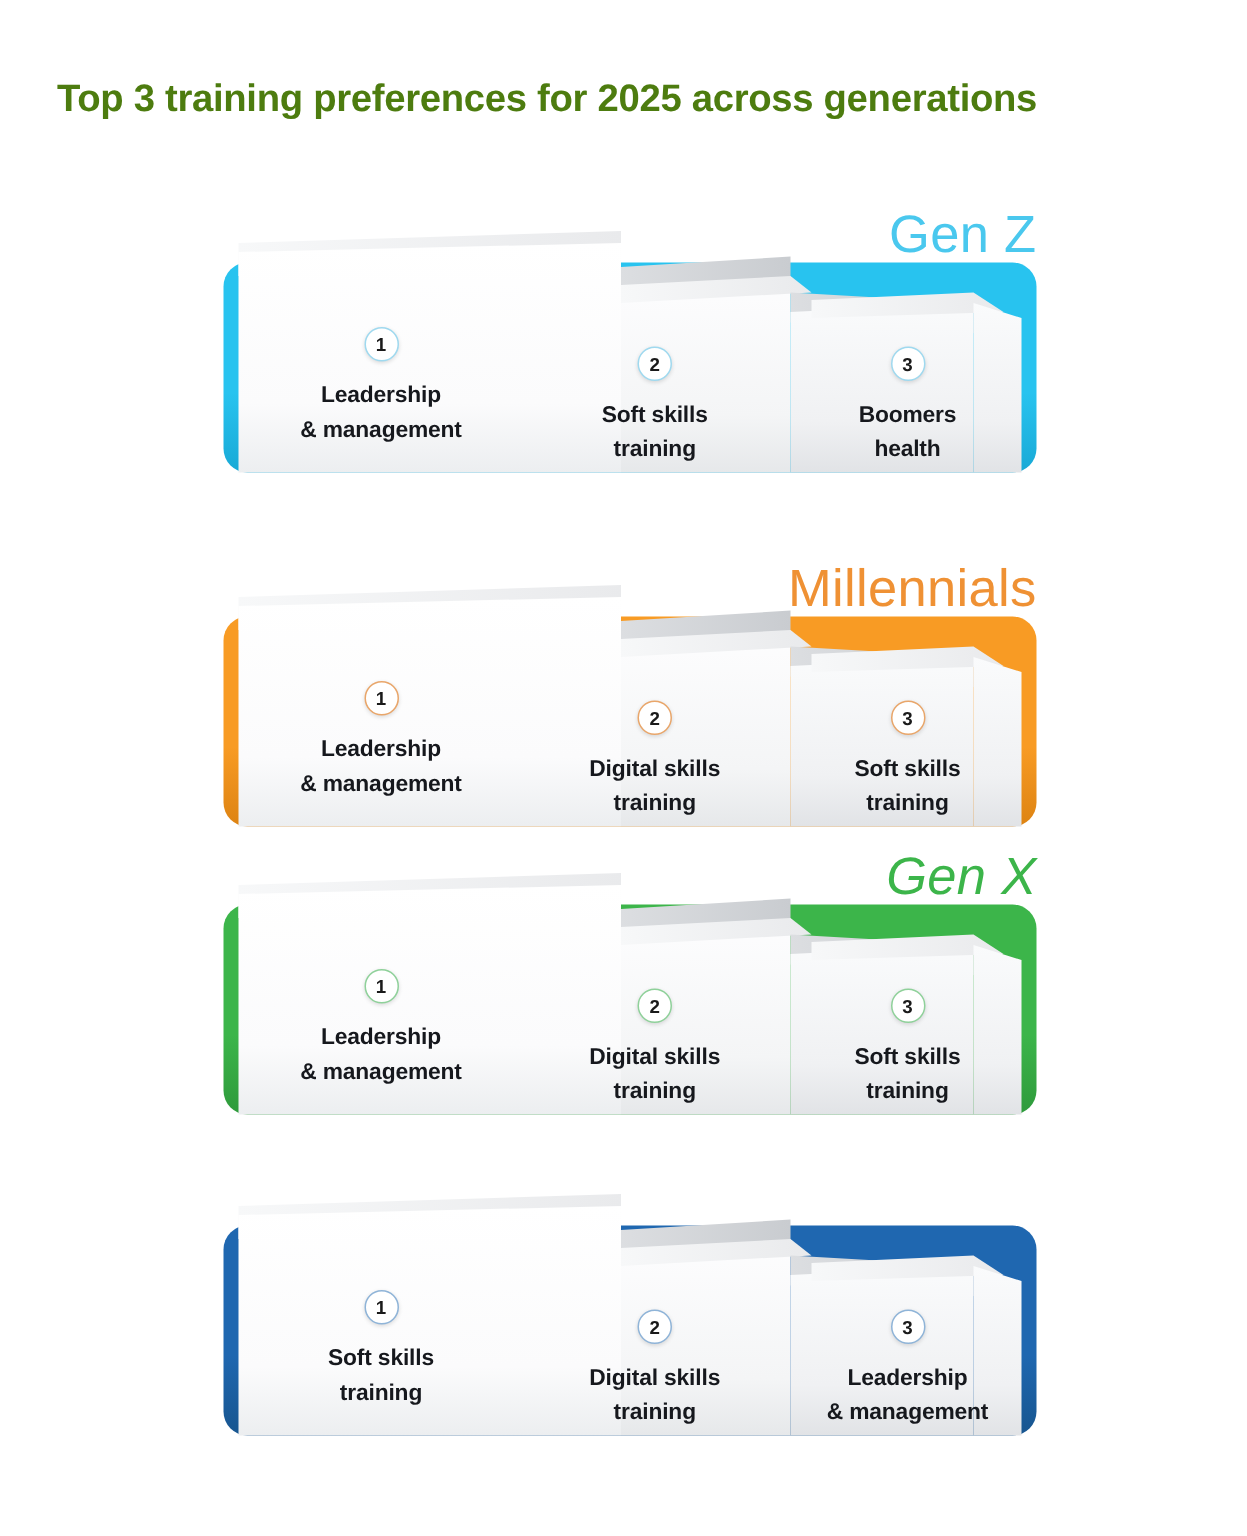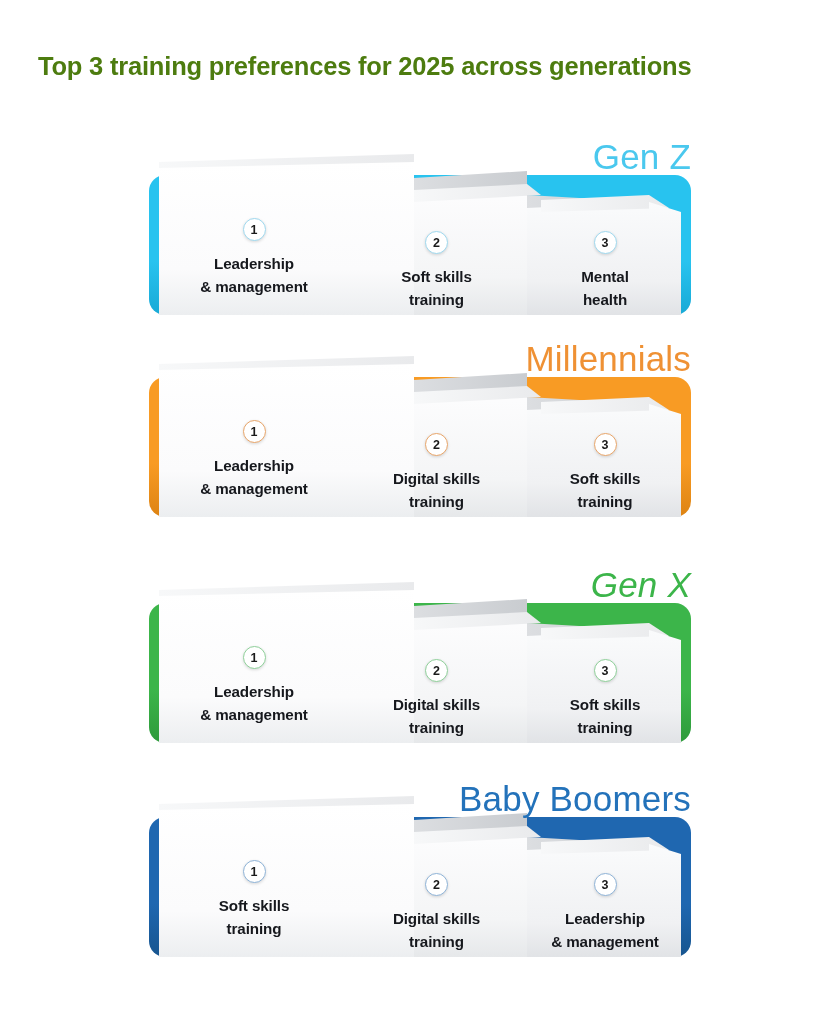--- a/index.html
+++ b/index.html
@@ -28,21 +28,21 @@
   }
 
   
   .gen-block {
     position: absolute;
     left: 149px;
     width: 542px;
     height: 180px;
   }
   #block-0 { top: 140px; }
-  #block-1 { top: 342px; }
+  #block-1 { top: 376px; }
   #block-2 { top: 568px; }
   #block-3 { top: 782px; }
 
   
   .gen-label {
     position: absolute;
     right: 0px;
     top: 0px;
     font-size: 35px;
     font-weight: 400;
@@ -165,21 +165,21 @@
           <div class="step-label">Leadership
 &amp; management</div>
         </div>
         <div class="step step-2">
           <div class="badge" style="border-color: rgb(159, 217, 239);">2</div>
           <div class="step-label">Soft skills
 training</div>
         </div>
         <div class="step step-3">
           <div class="badge" style="border-color: rgb(159, 217, 239);">3</div>
-          <div class="step-label">Mental
+          <div class="step-label">Boomers
 health</div>
         </div>
       </div>
     </div>
     <div class="gen-block" id="block-1">
       <div class="color-panel" style="background: linear-gradient(rgb(248, 155, 36) 0%, rgb(248, 155, 36) 62%, rgb(221, 131, 18) 100%);"></div>
       <div class="podium">
         <svg width="542" height="180" viewBox="0 0 542 180">
           <defs>
             <linearGradient id="fg1" x1="0" y1="0" x2="0" y2="1">
@@ -328,21 +328,20 @@
           <polygon points="10,28 265,22 265,175 10,175" fill="url(#fg3)"></polygon>
           <polygon points="265,38 378,31 378,55 265,62" fill="url(#sd3)"></polygon>
           <polygon points="265,55 378,48 378,175 265,175" fill="url(#fg23)"></polygon>
           <polygon points="265,50 378,44 392,55 265,62" fill="url(#tp3)"></polygon>
           <polygon points="378,55 500,62 500,82 378,75" fill="url(#sd3)"></polygon>
           <polygon points="378,68 500,62 500,175 378,175" fill="url(#fg33)"></polygon>
           <polygon points="392,60 500,55 520,68 392,72" fill="url(#tp3)"></polygon>
           <polygon points="500,62 532,72 532,175 500,175" fill="url(#fg33)"></polygon>
         </svg>
       </div>
-      <div class="gen-label" style="color: rgb(35, 114, 186);">Baby Boomers</div>
       <div class="steps">
         <div class="step step-1">
           <div class="badge" style="border-color: rgb(143, 180, 216);">1</div>
           <div class="step-label">Soft skills
 training</div>
         </div>
         <div class="step step-2">
           <div class="badge" style="border-color: rgb(143, 180, 216);">2</div>
           <div class="step-label">Digital skills
 training</div>

